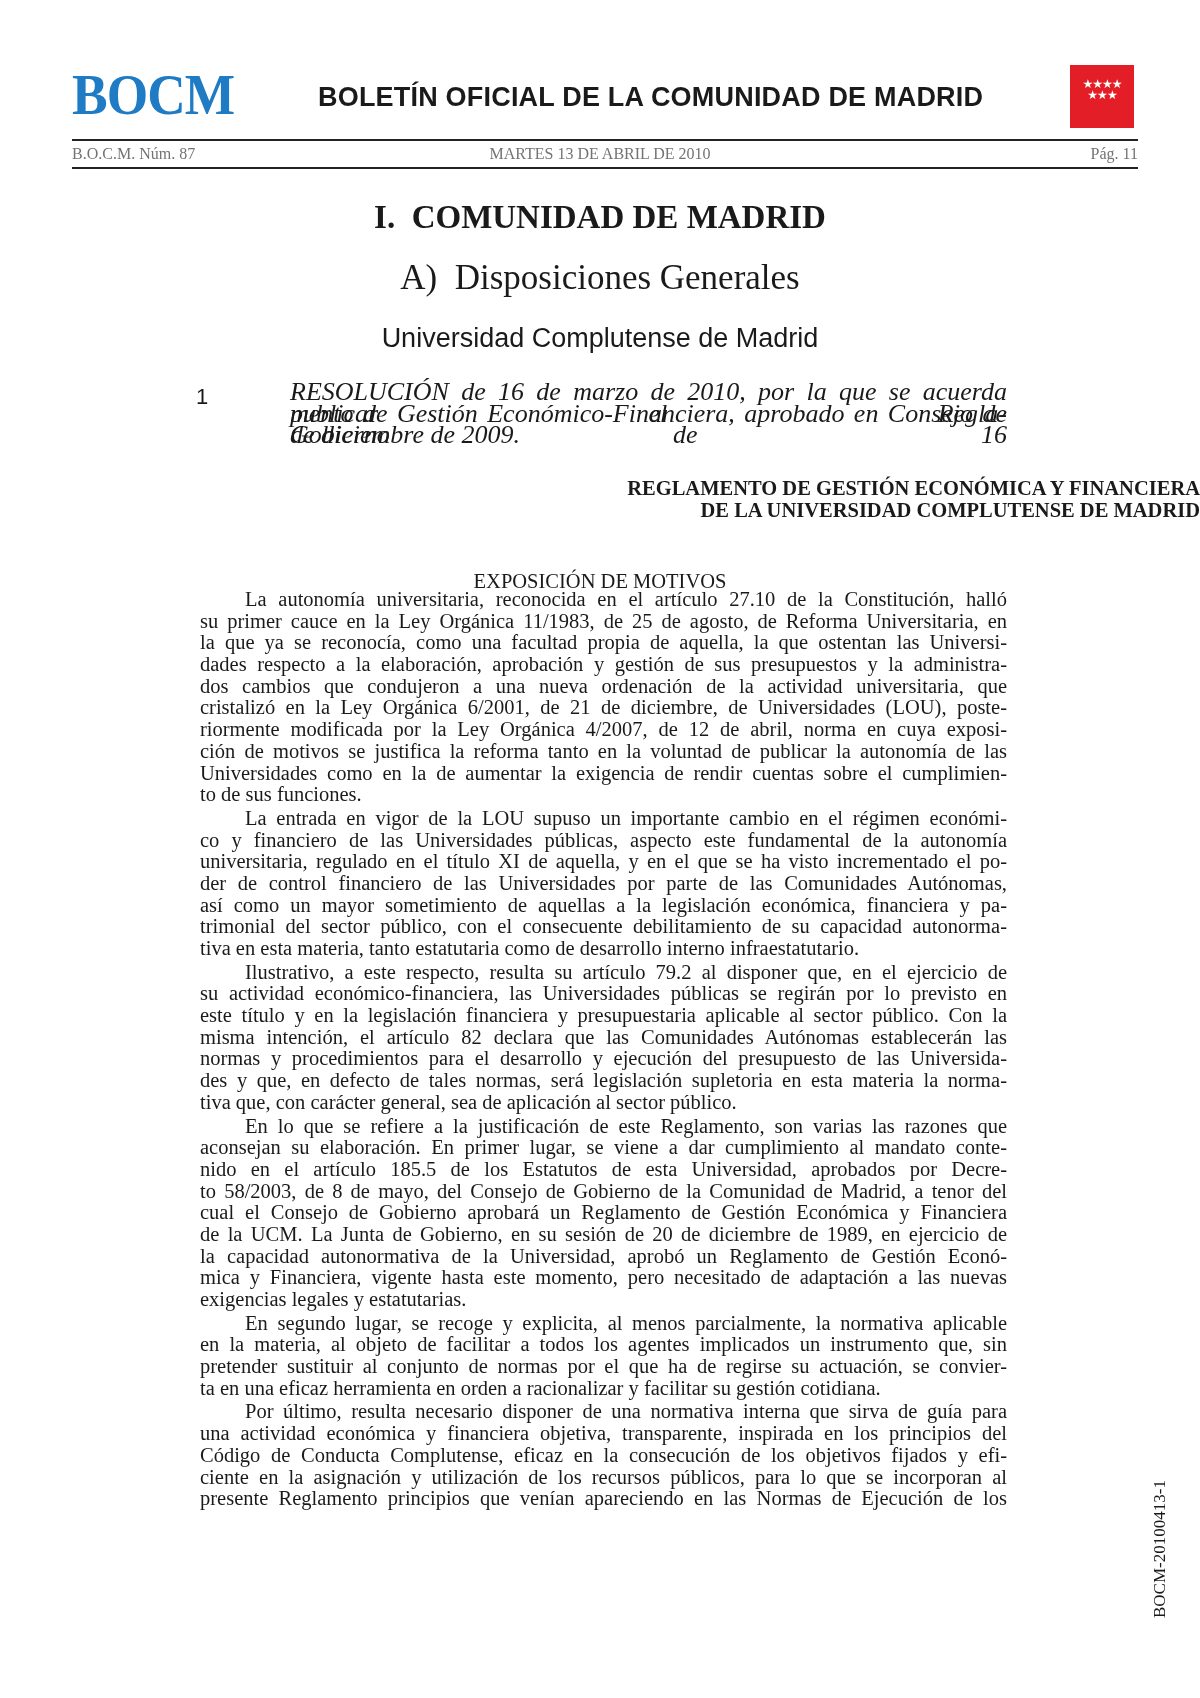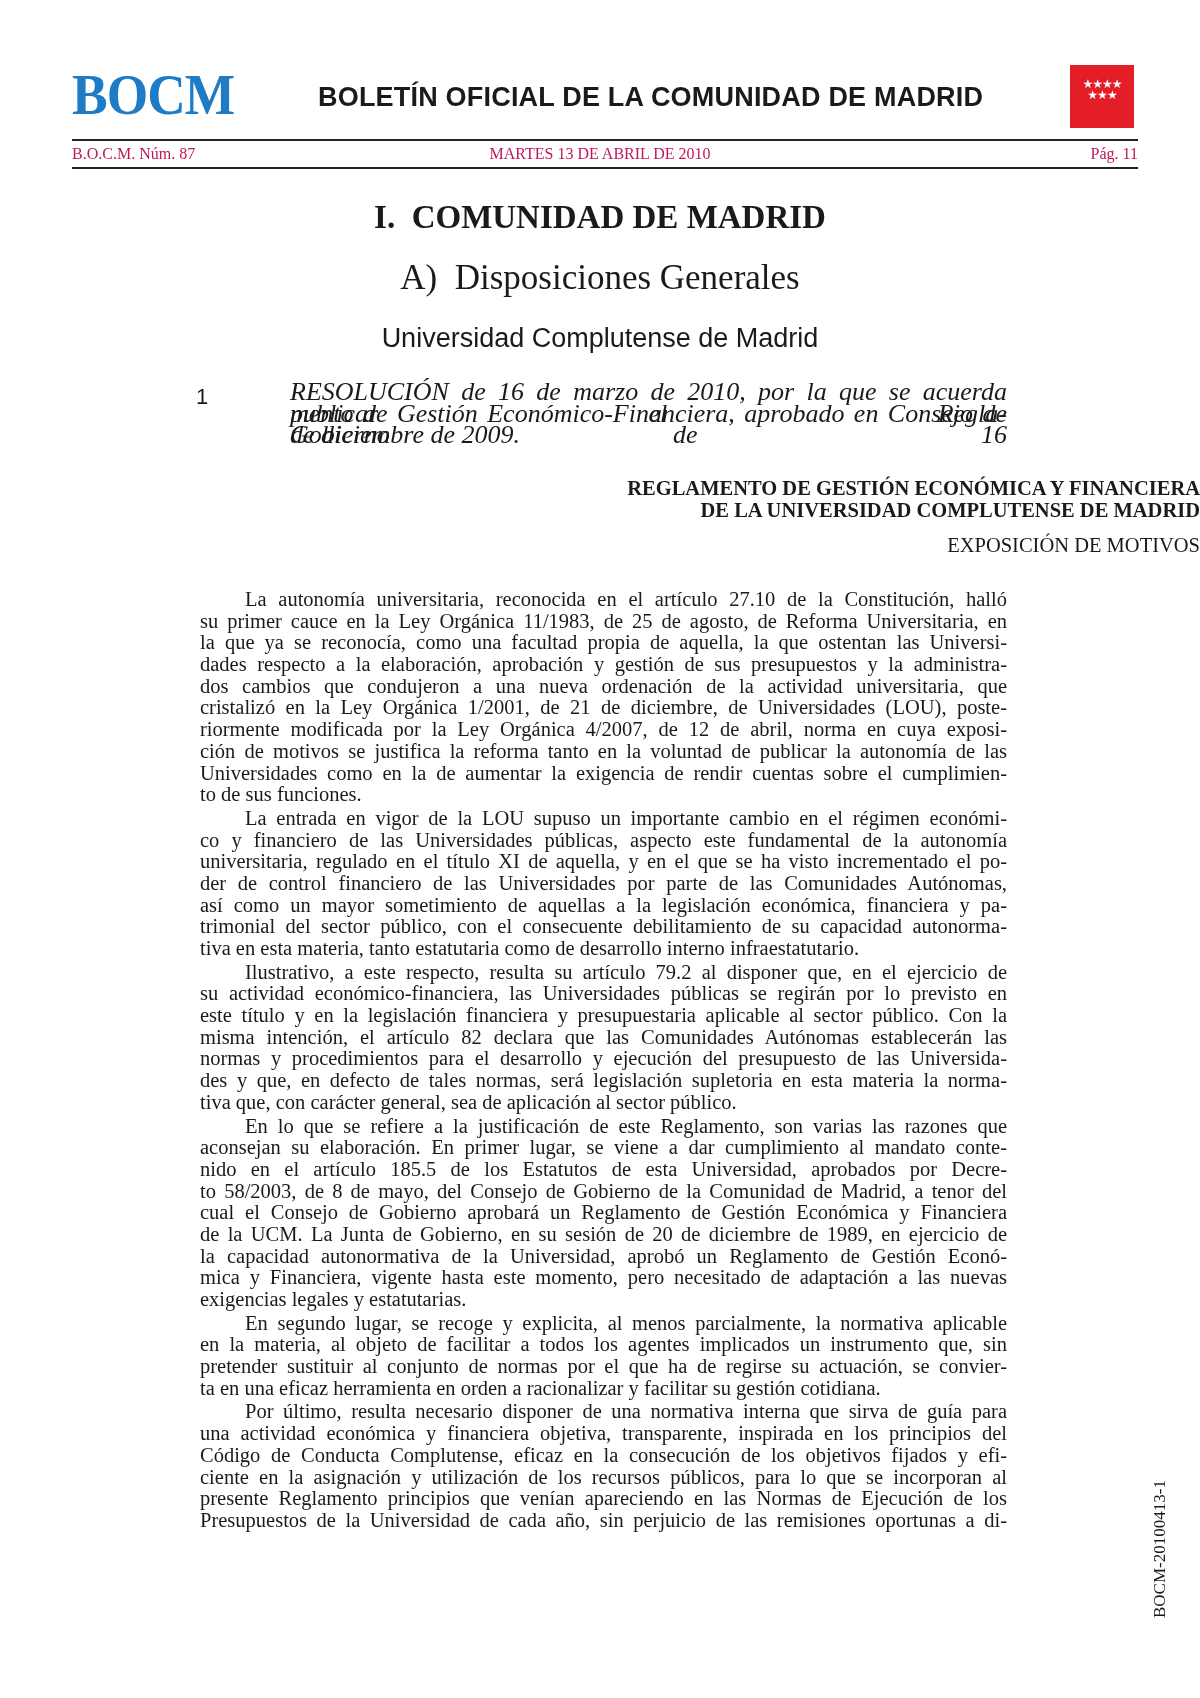--- a/index.html
+++ b/index.html
@@ -6,36 +6,36 @@
   body { width: 1200px; height: 1698px; position: relative; overflow: hidden; color: #1a1a1a; font-family: "Liberation Serif", serif; }
 
   .masthead-logo { position: absolute; left: 72px; top: 66px; font-family: "Liberation Serif", serif; font-weight: bold; font-size: 58px; color: #1e7bc4; letter-spacing: -1px; line-height: 1; transform: scaleX(0.92); transform-origin: left top; }
   .masthead-title { position: absolute; left: 318px; top: 84px; font-family: "Liberation Sans", sans-serif; font-weight: bold; font-size: 27px; letter-spacing: 0.2px; color: #1a1a1a; line-height: 1; }
   .emblem { position: absolute; left: 1070px; top: 65px; width: 64px; height: 63px; background: #e31e26; }
   .emblem .stars { position: absolute; left: 0; top: 14px; width: 100%; text-align: center; color: #fff; font-size: 12px; line-height: 11px; font-family: "DejaVu Sans", sans-serif; letter-spacing: -1px; }
 
   .rule { position: absolute; left: 72px; width: 1066px; background: #222; height: 2px; }
   .rule.top { top: 139px; }
   .rule.bottom { top: 167px; }
-  .meta { position: absolute; top: 145px; font-family: "Liberation Serif", serif; font-size: 16px; line-height: 18px; color: #be185d; }
+  .meta { position: absolute; top: 145px; font-family: "Liberation Serif", serif; font-size: 16px; line-height: 18px; color: #737373; }
   .meta.left { left: 72px; }
   .meta.center { left: 0; width: 1200px; text-align: center; }
   .meta.right { right: 62px; }
 
   .h-section { position: absolute; left: 0; width: 1200px; top: 197px; text-align: center; font-size: 33px; font-weight: bold; line-height: 40px; }
   .h-sub { position: absolute; left: 0; width: 1200px; top: 257px; text-align: center; font-size: 35px; line-height: 42px; }
   .h-org { position: absolute; left: 0; width: 1200px; top: 322px; text-align: center; font-family: "Liberation Sans", sans-serif; font-size: 27px; line-height: 32px; }
 
   .entry-num { position: absolute; left: 196px; top: 385px; font-family: "Liberation Sans", sans-serif; font-size: 22px; line-height: 24px; }
   .resol { position: absolute; left: 290px; top: 381px; width: 717px; font-style: italic; font-size: 26px; line-height: 21.7px; }
   .resol .ln, .body .ln { display: block; white-space: nowrap; text-align: justify; text-align-last: justify; height: 21.7px; overflow: visible; }
   .resol .ln.last, .body .ln.last { text-align-last: left; }
 
   .reg-title { position: absolute; left: 0; width: 1200px; top: 477px; text-align: right; font-weight: bold; font-size: 20.5px; line-height: 22px; }
-  .expo { position: absolute; left: 0; width: 1200px; top: 534px; text-align: right; font-size: 20.5px; line-height: 22px; }
+  .expo { position: absolute; left: 0; width: 1200px; top: 570px; text-align: center; font-size: 20.5px; line-height: 22px; }
 
   .body { position: absolute; left: 200px; top: 589px; width: 807px; font-size: 20.5px; line-height: 21.7px; }
   .body .para { margin: 0 0 2px 0; }
   .body .ln.first { text-indent: 45px; }
 
   .side-id { position: absolute; left: 1150px; top: 1618px; transform: rotate(-90deg); transform-origin: left top; font-size: 17px; white-space: nowrap; line-height: 20px; }
 </style>
 </head>
 <body>
 
@@ -73,21 +73,21 @@
 </div>
 <div class="expo">EXPOSICIÓN DE MOTIVOS</div>
 
 <div class="body" id="body">
     <div class="para">
       <span class="ln first" style="white-space: normal; word-spacing: 0px;">La autonomía universitaria, reconocida en el artículo 27.10 de la Constitución, halló</span>
       <span class="ln" style="white-space: normal; word-spacing: 0px;">su primer cauce en la Ley Orgánica 11/1983, de 25 de agosto, de Reforma Universitaria, en</span>
       <span class="ln" style="white-space: normal; word-spacing: 0px;">la que ya se reconocía, como una facultad propia de aquella, la que ostentan las Universi-</span>
       <span class="ln" style="white-space: normal; word-spacing: 0px;">dades respecto a la elaboración, aprobación y gestión de sus presupuestos y la administra-</span>
       <span class="ln" style="white-space: normal; word-spacing: 0px;">dos cambios que condujeron a una nueva ordenación de la actividad universitaria, que</span>
-      <span class="ln" style="white-space: normal; word-spacing: 0px;">cristalizó en la Ley Orgánica 1/2001, de 21 de diciembre, de Universidades (LOU), poste-</span>
+      <span class="ln" style="white-space: normal; word-spacing: 0px;">cristalizó en la Ley Orgánica 6/2001, de 21 de diciembre, de Universidades (LOU), poste-</span>
       <span class="ln" style="white-space: normal; word-spacing: 0px;">riormente modificada por la Ley Orgánica 4/2007, de 12 de abril, norma en cuya exposi-</span>
       <span class="ln" style="white-space: normal; word-spacing: 0px;">ción de motivos se justifica la reforma tanto en la voluntad de publicar la autonomía de las</span>
       <span class="ln" style="white-space: normal; word-spacing: 0px;">Universidades como en la de aumentar la exigencia de rendir cuentas sobre el cumplimien-</span>
       <span class="ln last" style="white-space: normal; word-spacing: 0px;">to de sus funciones.</span>
     </div>
     <div class="para">
       <span class="ln first" style="white-space: normal; word-spacing: 0px;">La entrada en vigor de la LOU supuso un importante cambio en el régimen económi-</span>
       <span class="ln" style="white-space: normal; word-spacing: 0px;">co y financiero de las Universidades públicas, aspecto este fundamental de la autonomía</span>
       <span class="ln" style="white-space: normal; word-spacing: 0px;">universitaria, regulado en el título XI de aquella, y en el que se ha visto incrementado el po-</span>
       <span class="ln" style="white-space: normal; word-spacing: 0px;">der de control financiero de las Universidades por parte de las Comunidades Autónomas,</span>
@@ -120,17 +120,16 @@
       <span class="ln" style="white-space: normal; word-spacing: 0px;">en la materia, al objeto de facilitar a todos los agentes implicados un instrumento que, sin</span>
       <span class="ln" style="white-space: normal; word-spacing: 0px;">pretender sustituir al conjunto de normas por el que ha de regirse su actuación, se convier-</span>
       <span class="ln last" style="white-space: normal; word-spacing: 0px;">ta en una eficaz herramienta en orden a racionalizar y facilitar su gestión cotidiana.</span>
     </div>
     <div class="para">
       <span class="ln first" style="white-space: normal; word-spacing: 0px;">Por último, resulta necesario disponer de una normativa interna que sirva de guía para</span>
       <span class="ln" style="white-space: normal; word-spacing: 0px;">una actividad económica y financiera objetiva, transparente, inspirada en los principios del</span>
       <span class="ln" style="white-space: normal; word-spacing: 0px;">Código de Conducta Complutense, eficaz en la consecución de los objetivos fijados y efi-</span>
       <span class="ln" style="white-space: normal; word-spacing: 0px;">ciente en la asignación y utilización de los recursos públicos, para lo que se incorporan al</span>
       <span class="ln" style="white-space: normal; word-spacing: 0px;">presente Reglamento principios que venían apareciendo en las Normas de Ejecución de los</span>
-      <span class="ln" style="white-space: normal; word-spacing: 0px;">Presupuestos de la Universidad de cada año, sin perjuicio de las remisiones oportunas a di-</span>
     </div>
   </div>
 
 <div class="side-id">BOCM-20100413-1</div>
 
 </body></html>

